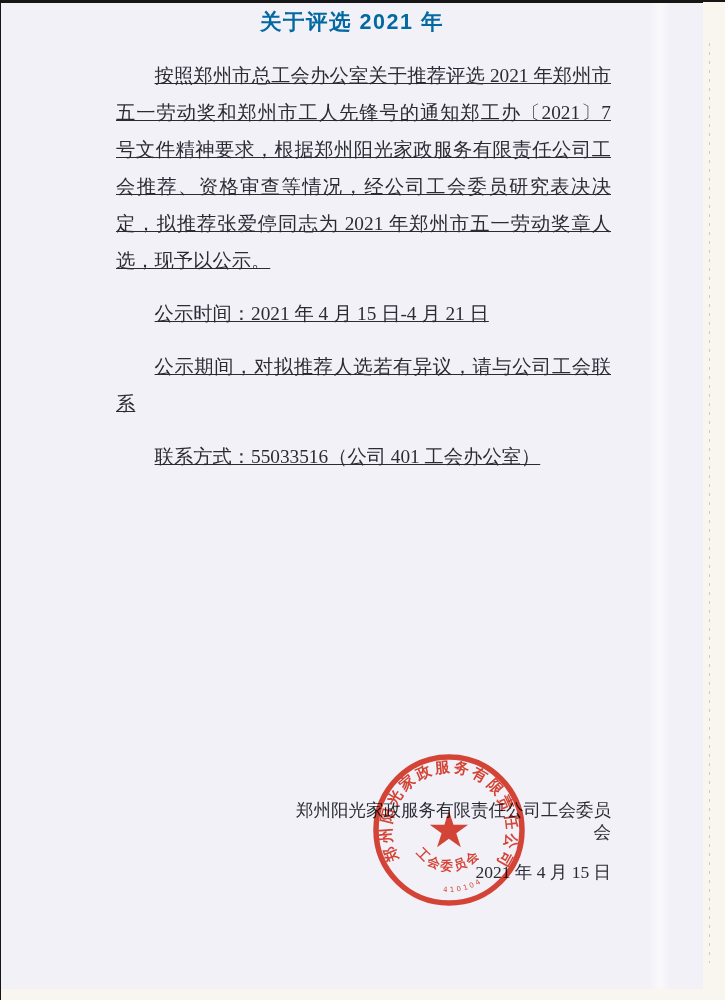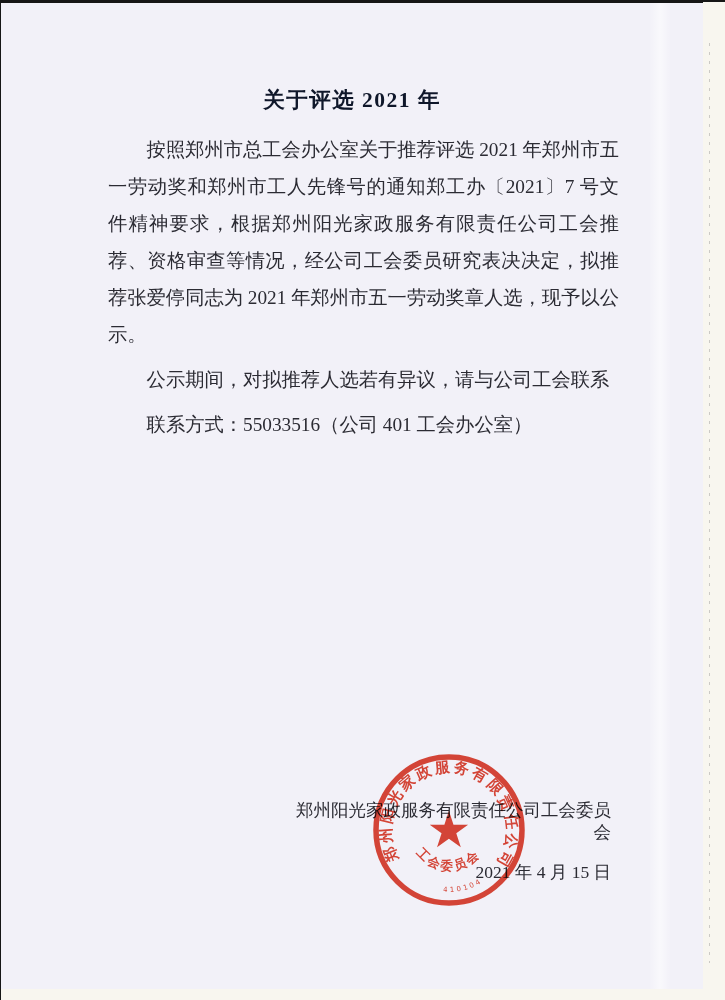--- a/index.html
+++ b/index.html
@@ -30,39 +30,39 @@
   .fold-line{
     position:absolute;left:648px;top:0;width:22px;height:100%;
     background:linear-gradient(90deg,rgba(255,255,255,0) 0%,rgba(255,255,255,.55) 50%,rgba(255,255,255,0) 100%);
     pointer-events:none;
   }
   .edge-noise{
     position:absolute;left:708px;top:40px;width:1px;height:920px;
     background:repeating-linear-gradient(180deg,rgba(120,120,120,.35) 0 3px,rgba(120,120,120,0) 3px 9px);
   }
   .title{
-    margin:0;padding-top:78px;
+    margin:0;
     text-align:center;
-    font-family:Liberation Serif, serif;
+    font-family:Liberation Sans, sans-serif;
     font-weight:700;
     font-size:21.5px;
     line-height:38px;
     letter-spacing:1.5px;
-    color:#0f172a;
+    color:#0369a1;
   }
   .title span{display:block;}
   .body{
     width:527px;
     margin:12px 0 0 99px;
     font-size:19.3px;
     line-height:37px;
     text-align:justify;
     color:var(--text);
   }
-  .body p{margin:8px;text-indent:2em;}
+  .body p{margin:16px;text-indent:2em;text-decoration:underline;}
   .signature{
     position:absolute;top:796px;left:286px;width:324px;
     text-align:right;
     font-size:17.5px;
     line-height:22px;
     color:var(--text);
   }
   .signature .date{margin-top:18px;}
   .seal{
     position:absolute;left:368px;top:747px;width:160px;height:160px;
@@ -105,20 +105,21 @@
 
   <div class="paper">
     <div class="fold-line"></div>
 
     <h1 class="title">
       <span>关于评选 2021 年</span>
     </h1>
 
     <div class="body">
       <p>按照郑州市总工会办公室关于推荐评选 2021 年郑州市五一劳动奖和郑州市工人先锋号的通知郑工办〔2021〕7 号文件精神要求，根据郑州阳光家政服务有限责任公司工会推荐、资格审查等情况，经公司工会委员研究表决决定，拟推荐张爱停同志为 2021 年郑州市五一劳动奖章人选，现予以公示。</p>
+      <p>公示时间：2021 年 4 月 15 日-4 月 21 日</p>
       <p>公示期间，对拟推荐人选若有异议，请与公司工会联系</p>
       <p>联系方式：55033516（公司 401 工会办公室）</p>
     </div>
 
     <div class="signature">
       <div class="org">郑州阳光家政服务有限责任公司工会委员会</div>
       <div class="date">2021 年 4 月 15 日</div>
     </div>
 
     <svg class="seal" viewBox="0 0 160 160" xmlns="http://www.w3.org/2000/svg">

